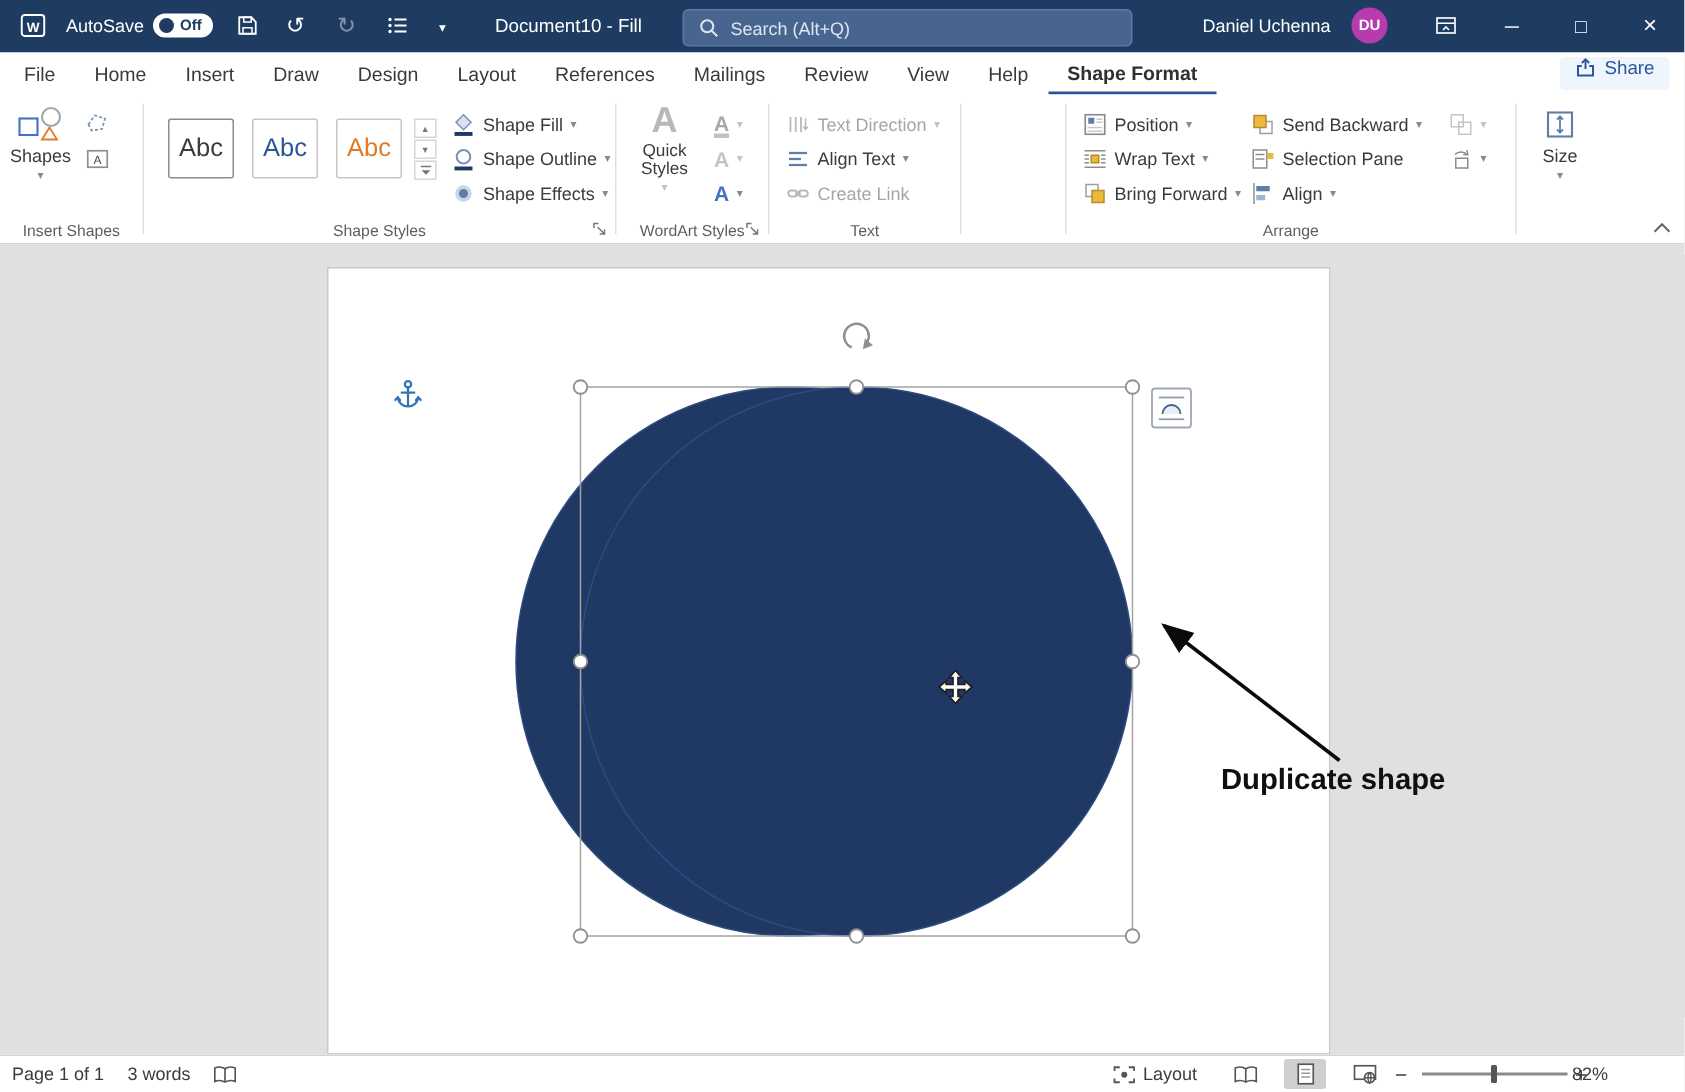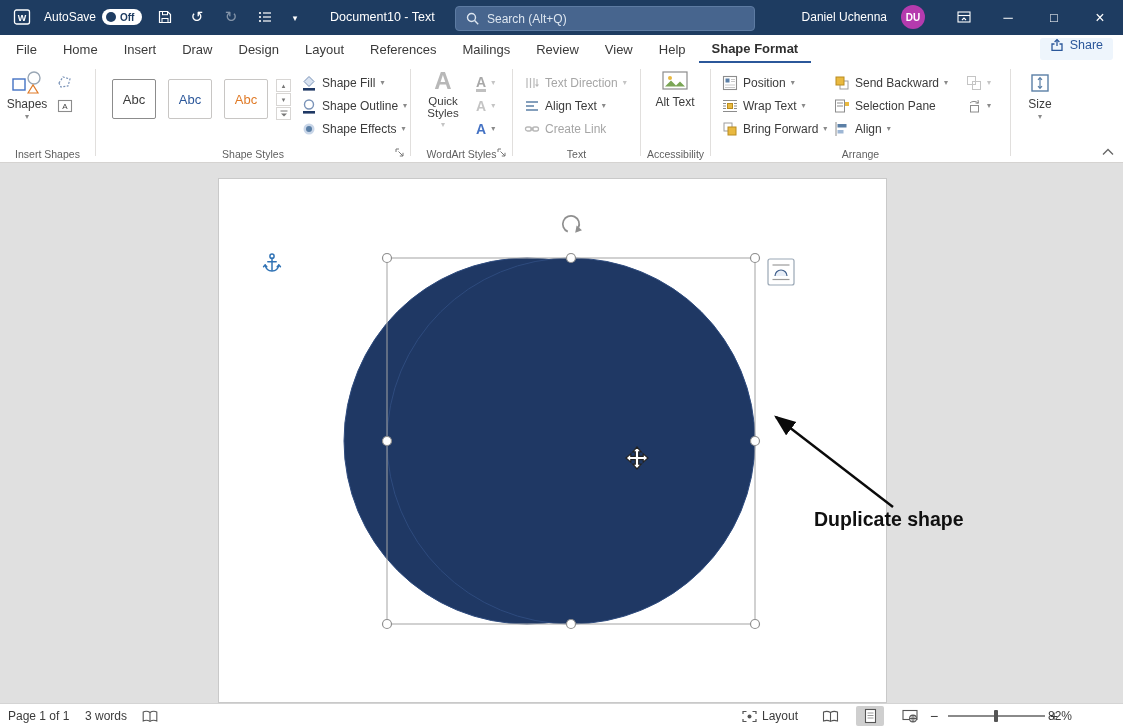--- a/index.html
+++ b/index.html
@@ -37,21 +37,21 @@
   .rdiv{position:absolute;top:6px;bottom:6px;width:1px;background:#e1dfdd}
   .glabel{position:absolute;bottom:3px;left:0;right:0;text-align:center;font-size:10.5px;color:#5f5f5f;white-space:nowrap}
   .rbtn{position:absolute;display:flex;align-items:center;gap:5px;height:22px;font-size:12px;color:#3b3b3b;
         padding:0 3px;border-radius:2px;white-space:nowrap}
   .rbtn.dis,.dis{color:#a6a6a6}
   .chev{font-size:8px;color:#8a8a8a;line-height:1}
   .chev.dis{color:#c4c4c4}
   .bigbtn{position:absolute;display:flex;flex-direction:column;align-items:center;gap:2px;
           font-size:12px;color:#3b3b3b;border-radius:2px;text-align:center}
   .thumb{position:absolute;top:16px;width:44px;height:40px;background:#fff;border:1px solid #c8c6c4;
-         display:flex;align-items:center;justify-content:center;font-size:13px;border-radius:2px}
+         display:flex;align-items:center;justify-content:center;font-size:17px;border-radius:2px}
   .scrollbtn{position:absolute;left:180px;width:15px;height:13px;border:1px solid #d8d6d4;background:#fff;
              display:flex;align-items:center;justify-content:center;font-size:7px;color:#777}
   .launcher{position:absolute;right:4px;bottom:4px;width:12px;height:12px;display:flex;align-items:center;justify-content:center}
   .a-glyph{font-weight:bold;font-size:14px;line-height:1}
   .collapse-btn{position:absolute;right:6px;bottom:3px;width:18px;height:14px;display:flex;align-items:center;justify-content:center}
 
   
   .canvas{position:absolute;top:163px;left:0;width:1123px;height:540px;background:#e0e0e0}
   .page{position:absolute;left:218px;top:15px;width:669px;height:525px;background:#fff;border:1px solid #c9c9c9}
   .overlay{position:absolute;left:0;top:0}
@@ -103,21 +103,21 @@
           <circle cx="3" cy="4" r="1.1"></circle>
           <circle cx="3" cy="8" r="1.1"></circle>
           <circle cx="3" cy="12" r="1.1"></circle>
         </g>
       </svg>
   </span>
   <span class="qat-btn" style="left:282px;top:7px;font-size:9px">
       <span>▾</span>
     </span>
 
-  <span class="tb-txt abs" style="left:330px;top:10px;font-size:12.5px">Document10 - Text</span>
+  <span class="tb-txt abs" style="left:330px;top:10px;font-size:12.5px">Document10 - Fill</span>
 
   <span class="search-pill">
     <svg width="13" height="13">
         <circle cx="5.5" cy="5.5" r="4" fill="none" stroke="#dde6f0" stroke-width="1.4"></circle>
         <line x1="8.6" y1="8.6" x2="12.2" y2="12.2" stroke="#dde6f0" stroke-width="1.4"></line>
       </svg>
     <span class="search-text">Search (Alt+Q)</span>
   </span>
 
   <span class="tb-txt abs" style="right:236px;top:10px">Daniel Uchenna</span>
@@ -307,31 +307,20 @@
             <rect x="8.5" y="6" width="6" height="4" rx="2"></rect>
             <line x1="6" y1="8" x2="10" y2="8"></line>
           </g>
         </svg>
       <span>Create Link</span>
     </span>
     <span class="glabel">Text</span>
   </div>
   <span class="rdiv" style="left:640px"></span>
 
-  <div class="rgroup" style="left:641px;width:69px">
-    <span class="bigbtn" style="left:13px;top:8px;width:42px">
-      <svg width="26" height="22">
-          <rect x="1" y="1" width="24" height="17" fill="none" stroke="#8c8c8c" stroke-width="1.2"></rect>
-          <circle cx="8" cy="7" r="2" fill="#e9b940"></circle>
-          <path d="M3,15.5 L9,9.5 L14,14.5 L18,10.5 L23,15.5 Z" fill="#7aa555"></path>
-        </svg>
-      <span>Alt Text</span>
-    </span>
-    <span class="glabel">Accessibility</span>
-  </div>
   <span class="rdiv" style="left:710px"></span>
 
   <div class="rgroup" style="left:711px;width:299px">
     <span class="rbtn" style="left:8px;top:9px">
       <svg width="16" height="16">
           <rect x="1.5" y="1.5" width="13" height="13" fill="none" stroke="#8c8c8c" stroke-width="1.1"></rect>
           <rect x="3.5" y="3.5" width="4" height="4" fill="#5b7fa6"></rect>
           <g stroke="#c9c9c9">
             <line x1="9" y1="4.5" x2="13" y2="4.5"></line>
             <line x1="9" y1="6.5" x2="13" y2="6.5"></line>

